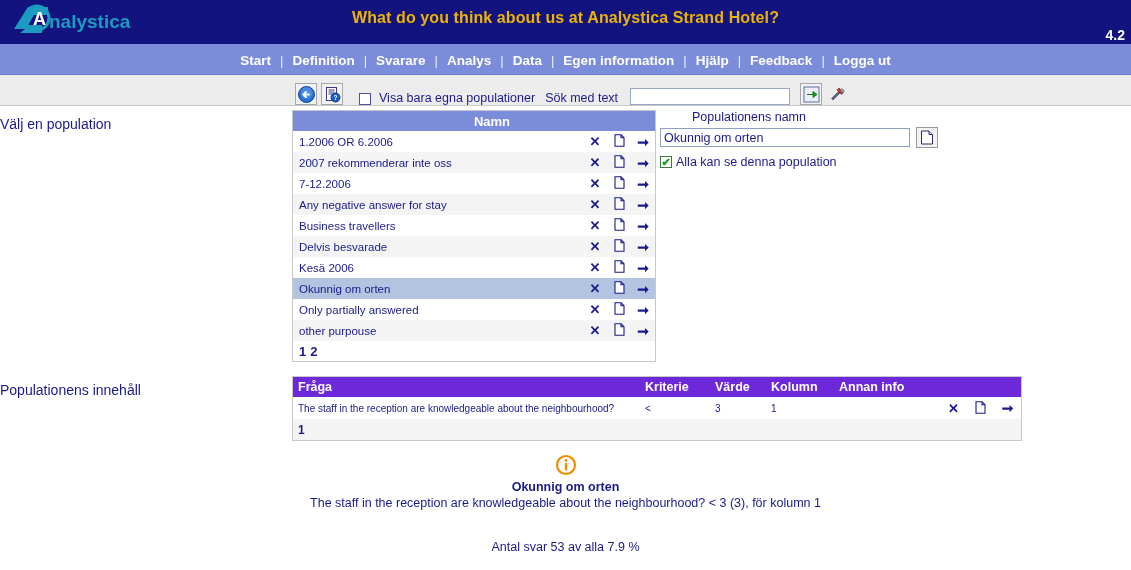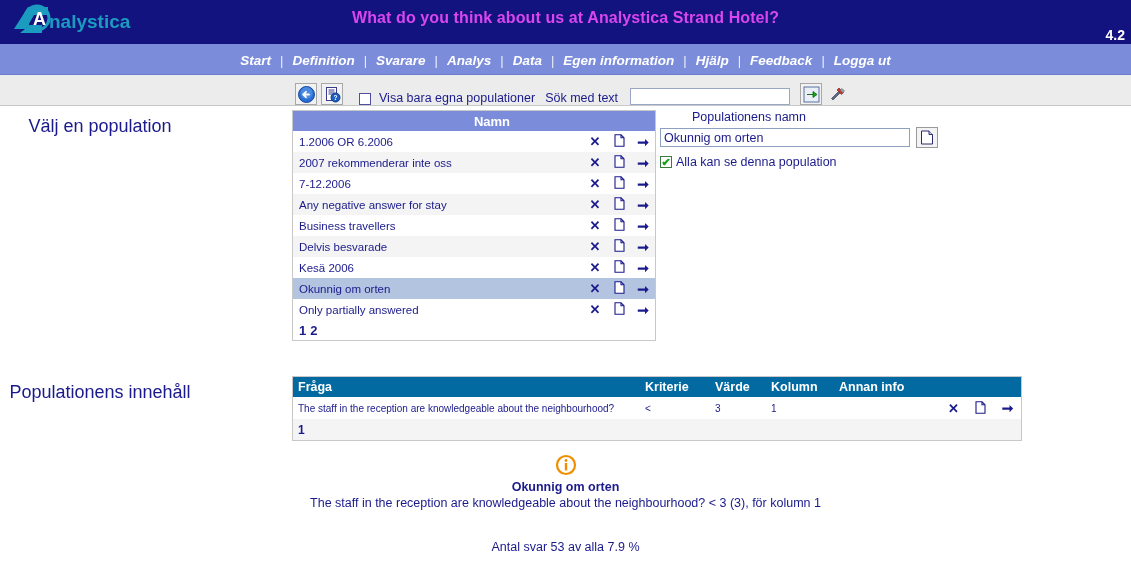--- a/index.html
+++ b/index.html
@@ -28,21 +28,21 @@
     left: 8px;
     top: 3px;
     width: 150px;
     height: 38px;
   }
   .logo svg { display: block; }
   .banner-title {
     position: absolute;
     left: 0; right: 0; top: 9px;
     text-align: center;
-    color: #d946ef;
+    color: #eab308;
     font-size: 16px;
     font-weight: bold;
     letter-spacing: .1px;
   }
   .version {
     position: absolute;
     right: 6px;
     bottom: 1px;
     color: #ffffff;
     font-size: 14px;
@@ -59,21 +59,20 @@
     gap: 0px;
     border-bottom: 1px solid #6a7ccb;
   }
   .nav-item {
     color: #ffffff;
     font-size: 13.5px;
     font-weight: bold;
     padding: 0 9px;
     cursor: pointer;
     white-space: nowrap;
-    font-style: italic;
   }
   .nav-sep {
     color: #ffffff;
     font-size: 13px;
     opacity: .85;
   }
 
   
   .toolbar {
     height: 30px;
@@ -128,23 +127,23 @@
     color: #1a1a8c;
     padding: 0 3px;
     box-sizing: border-box;
   }
 
   
   .content { position: relative; }
 
   .side-label {
     position: absolute;
-    font-size: 18px;
-    color: #1a1a8c;
-    text-align: center;
+    font-size: 14px;
+    color: #1a1a8c;
+    text-align: left;
     width: 200px;
   }
   #lbl-population { left: 0px; top: 10px; }
   #lbl-content    { left: 0px; top: 276px; }
 
   
   .pop-table {
     position: absolute;
     left: 292px;
     top: 4px;
@@ -259,21 +258,21 @@
   .cnt-table {
     position: absolute;
     left: 292px;
     top: 270px;
     width: 730px;
     border-collapse: collapse;
     border: 1px solid #c8c8c8;
     background: #ffffff;
   }
   .cnt-table th {
-    background: #0369a1;
+    background: #6d28d9;
     color: #ffffff;
     font-size: 12.5px;
     font-weight: bold;
     height: 18px;
     text-align: left;
     padding-left: 5px;
     white-space: nowrap;
   }
   .cnt-table td {
     font-size: 10px;
@@ -469,20 +468,29 @@
           <td>Okunnig om orten</td>
           <td class="act"><span class="ico-x">✕</span></td>
           <td class="act"><span class="ico-doc"><svg width="11" height="13" viewBox="0 0 11 13">
                 <path d="M1 .8 L7 .8 L10 3.8 L10 12.2 L1 12.2 Z" fill="#ffffff" stroke="#1a1a8c" stroke-width="1.1"></path>
                 <path d="M7 .8 L7 3.8 L10 3.8" fill="none" stroke="#1a1a8c" stroke-width="1.1"></path>
               </svg></span></td>
           <td class="act"><span class="ico-arrow">➞</span></td>
         </tr>
         <tr>
           <td>Only partially answered</td>
+          <td class="act"><span class="ico-x">✕</span></td>
+          <td class="act"><span class="ico-doc"><svg width="11" height="13" viewBox="0 0 11 13">
+                <path d="M1 .8 L7 .8 L10 3.8 L10 12.2 L1 12.2 Z" fill="#ffffff" stroke="#1a1a8c" stroke-width="1.1"></path>
+                <path d="M7 .8 L7 3.8 L10 3.8" fill="none" stroke="#1a1a8c" stroke-width="1.1"></path>
+              </svg></span></td>
+          <td class="act"><span class="ico-arrow">➞</span></td>
+        </tr>
+        <tr class="alt">
+          <td>other purpouse</td>
           <td class="act"><span class="ico-x">✕</span></td>
           <td class="act"><span class="ico-doc"><svg width="11" height="13" viewBox="0 0 11 13">
                 <path d="M1 .8 L7 .8 L10 3.8 L10 12.2 L1 12.2 Z" fill="#ffffff" stroke="#1a1a8c" stroke-width="1.1"></path>
                 <path d="M7 .8 L7 3.8 L10 3.8" fill="none" stroke="#1a1a8c" stroke-width="1.1"></path>
               </svg></span></td>
           <td class="act"><span class="ico-arrow">➞</span></td>
         </tr>
       </tbody>
     <tfoot>
       <tr class="pager">

